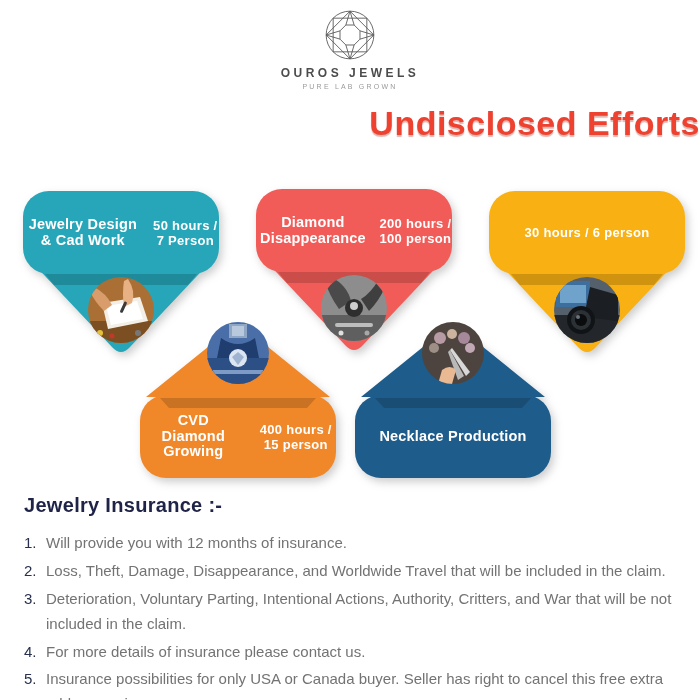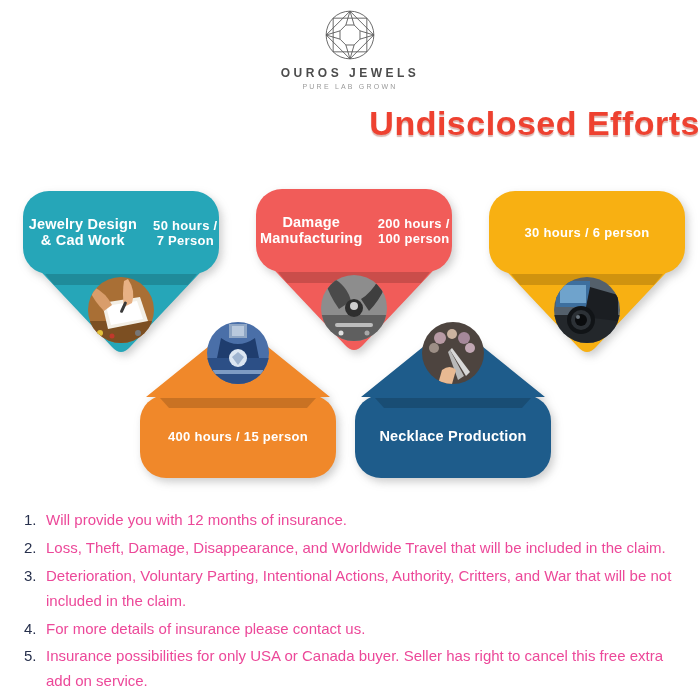--- a/index.html
+++ b/index.html
@@ -37,21 +37,21 @@
   #card-manufacturing{left:254px;top:187px;}
   #card-photoshoot{left:487px;top:189px;}
   #card-cvd{left:138px;top:318px;}
   #card-necklace{left:353px;top:318px;}
   
   .insurance{position:absolute;left:24px;top:494px;width:660px;}
   .insurance-heading{font-size:20px;font-weight:700;color:#1e2347;letter-spacing:.3px;}
   ol.insurance-list{list-style:none;counter-reset:li;margin:14px 0 0 0;padding:0;}
   ol.insurance-list li{
     counter-increment:li;position:relative;padding-left:22px;margin-bottom:3px;
-    font-size:15px;color:#ec4899;line-height:1.66;
+    font-size:15px;color:#737373;line-height:1.66;
   }
   ol.insurance-list li::before{
     content:counter(li) ".";position:absolute;left:0;top:0;color:#27304c;
   }
 </style>
 </head>
 <body>
 
 <div class="canvas">
 
@@ -97,21 +97,21 @@
     </div>
   </div>
 
   <div class="card card-down" id="card-manufacturing">
     <svg class="bubble" width="200" height="172" viewBox="0 0 200 172">
       <path d="M8,70 L91,158 Q100,168 109,158 L192,70 Z" fill="#f15c59"></path>
       <path d="M24,85 L176,85 L167,96 L33,96 Z" fill="rgba(0,0,0,0.16)"></path>
       <rect x="2" y="2" width="196" height="83" rx="26" fill="#f15c59"></rect>
     </svg>
     <div class="card-text">
-      <div class="card-title">Damage Manufacturing</div>
+      <div class="card-title">Diamond Disappearance</div>
       <div class="card-sub">200 hours / 100 person</div>
     </div>
     <div class="photo">
       <svg viewBox="0 0 66 66">
         <rect width="66" height="66" fill="#8d8d8d"></rect>
         <rect x="-4" y="40" width="74" height="26" fill="#5f5f5f"></rect>
         <path d="M10,2 Q26,10 30,26 L18,34 Q8,20 4,6 Z" fill="#4a4a4a"></path>
         <path d="M58,4 Q50,18 40,24 L48,36 Q58,26 64,12 Z" fill="#3f3f3f"></path>
         <circle cx="33" cy="33" r="9" fill="#2e2e2e"></circle>
         <circle cx="33" cy="31" r="4" fill="#cfcfcf"></circle>
@@ -146,20 +146,21 @@
     </div>
   </div>
 
   <div class="card card-up" id="card-cvd">
     <svg class="bubble" width="200" height="162" viewBox="0 0 200 162">
       <rect x="2" y="77" width="196" height="83" rx="26" fill="#f0882a"></rect>
       <path d="M91,12 Q100,2 109,12 L192,79 L8,79 Z" fill="#f0882a"></path>
       <path d="M22,80 L178,80 L169,90 L31,90 Z" fill="rgba(0,0,0,0.16)"></path>
     </svg>
     <div class="card-text">
+      <div class="card-title">CVD Diamond Growing</div>
       <div class="card-sub">400 hours / 15 person</div>
     </div>
     <div class="photo">
       <svg viewBox="0 0 62 62">
         <rect width="62" height="62" fill="#4a6fa8"></rect>
         <rect x="-4" y="36" width="70" height="26" fill="#2c4f86"></rect>
         <rect x="22" y="2" width="18" height="14" fill="#8fa6c4"></rect>
         <rect x="25" y="4" width="12" height="10" fill="#b9c9dd"></rect>
         <path d="M14,16 Q31,28 48,16 L52,36 L10,36 Z" fill="#1f3d6e"></path>
         <circle cx="31" cy="36" r="9" fill="#dce6f2"></circle>
@@ -187,20 +188,21 @@
         <circle cx="48" cy="26" r="5" fill="#c2a7b4"></circle>
         <circle cx="12" cy="26" r="5" fill="#9d8f86"></circle>
         <path d="M44,54 L28,28 L30,26 L48,50 Z" fill="#d8d8d8"></path>
         <path d="M36,58 L26,30 L28,28 L42,54 Z" fill="#b9b9b9"></path>
         <path d="M20,48 Q28,42 34,48 L30,62 L16,62 Z" fill="#e8b992"></path>
       </svg>
     </div>
   </div>
 
   <div class="insurance">
+    <div class="insurance-heading">Jewelry Insurance :-</div>
     <ol class="insurance-list">
       <li>Will provide you with 12 months of insurance.</li>
       <li>Loss, Theft, Damage, Disappearance, and Worldwide Travel that will be included in the claim.</li>
       <li>Deterioration, Voluntary Parting, Intentional Actions, Authority, Critters, and War that will be not included in the claim.</li>
       <li>For more details of insurance please contact us.</li>
       <li>Insurance possibilities for only USA or Canada buyer. Seller has right to cancel this free extra add on service.</li>
     </ol>
   </div>
 
 </div>

